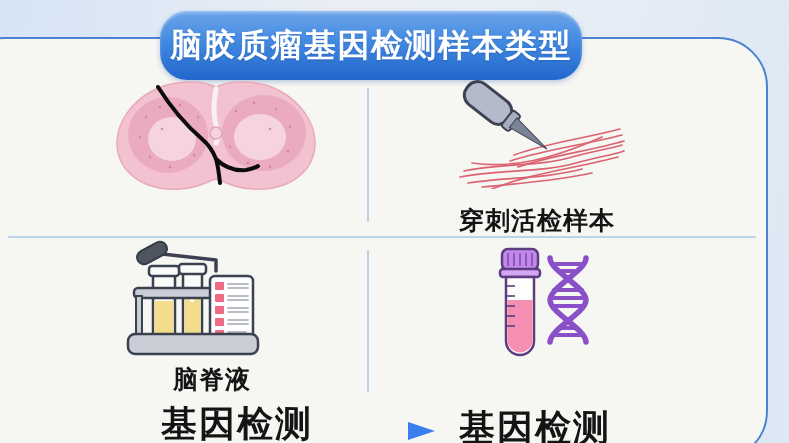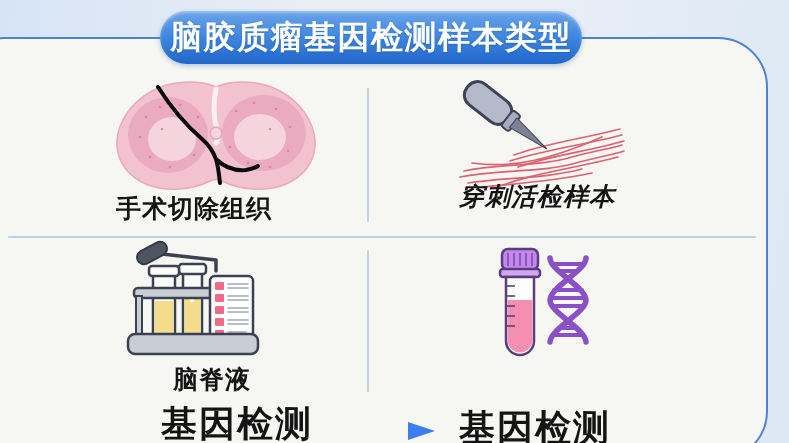--- a/index.html
+++ b/index.html
@@ -13,21 +13,21 @@
     background:var(--panel-bg,#f6f6f3);
     border:2.5px solid var(--accent-border,#4d82d2);
     border-radius:50px;
     box-sizing:border-box;
   }
   .divider{position:absolute;background:var(--divider-blue,#bcd2ea);border-radius:2px;}
   .divider.h{left:8px;top:236px;width:748px;height:2px;}
   .divider.v1{left:367px;top:88px;width:2px;height:134px;}
   .divider.v2{left:367px;top:250px;width:2px;height:142px;}
   .title-pill{
-    position:absolute;left:160px;top:11px;width:422px;height:53px;
+    position:absolute;left:160px;top:11px;width:422px;height:69px;
     border-radius:27px;
     background:linear-gradient(180deg,var(--pill-blue-top,#6ca4ea) 0%,#4289e0 45%,var(--pill-blue-bottom,#2166cb) 100%);
     box-shadow:0 2px 5px rgba(28,86,170,.30), inset 0 2px 3px rgba(255,255,255,.35);
     display:flex;align-items:center;justify-content:center;
   }
   .title-pill span{
     color:#ffffff;font-size:32px;font-weight:800;letter-spacing:1.5px;white-space:nowrap;
     text-shadow:0 1px 2px rgba(20,70,150,.35);
   }
   .illus{position:absolute;}
@@ -181,22 +181,21 @@
         <line x1="71" y1="84" x2="89" y2="84"></line>
         <line x1="66" y1="91" x2="94" y2="91"></line>
       </g>
       <g stroke-width="5.5">
         <path d="M62,14 C62,27 98,43 98,56 C98,69 62,85 62,98"></path>
         <path d="M98,14 C98,27 62,43 62,56 C62,69 98,85 98,98"></path>
       </g>
     </g>
   </svg>
 
-  <div class="qlabel" style="left:194px;top:192px;">手术切除组织</div>
-  <div class="qlabel" style="left:537px;top:180px;font-style:italic;">穿刺活检样本</div>
+  <div class="qlabel" style="left:537px;top:204px;">穿刺活检样本</div>
   <div class="qlabel" style="left:212px;top:363px;">脑脊液</div>
 
   <div class="flow-label" style="left:161px;top:406px;">基因检测</div>
   <svg class="illus" style="left:314px;top:420px;" width="125" height="22" viewBox="0 0 125 22">
     <defs>
       <linearGradient id="arrowGrad" x1="0" y1="0" x2="1" y2="0">
         <stop offset="0" stop-color="#d8dfe9"></stop>
         <stop offset="0.55" stop-color="#7aa8f2"></stop>
         <stop offset="1" stop-color="#3b7ef0"></stop>
       </linearGradient>

